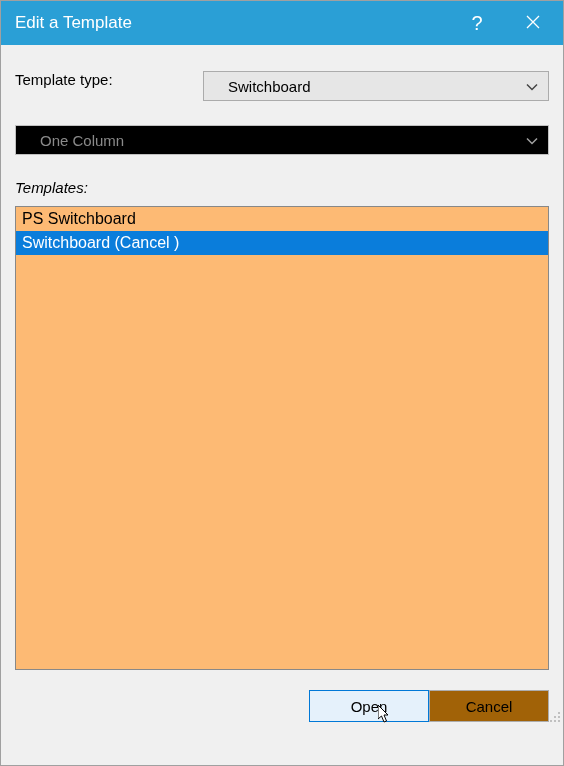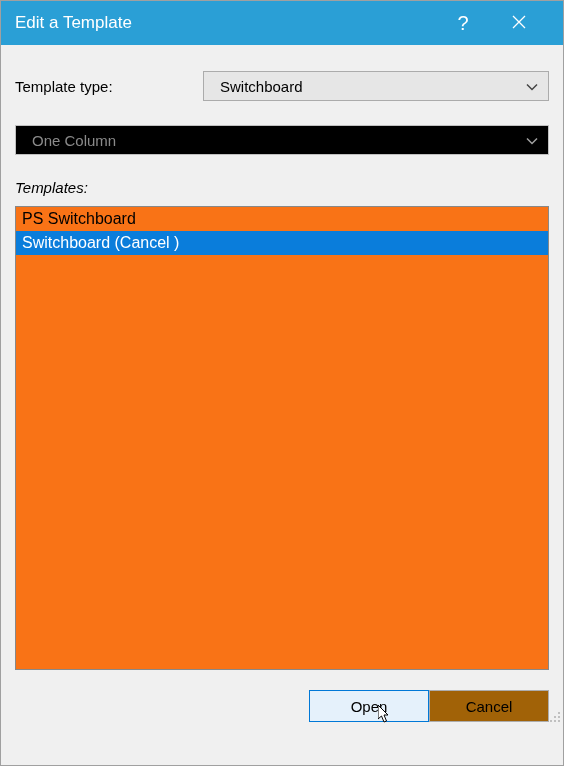--- a/index.html
+++ b/index.html
@@ -15,21 +15,21 @@
       background: #f0f0f0;
       overflow: hidden;
       border: 1px solid #a0a0a0;
     }
     .titlebar {
       background: #2a9fd6;
       color: #ffffff;
       height: 44px;
       display: flex;
       align-items: center;
-      padding: 0 16px 0 14px;
+      padding: 0 2px 0 14px;
     }
     .titlebar-title {
       font-size: 17px;
       flex: 1;
     }
     .titlebar-btn {
       width: 56px;
       height: 44px;
       display: flex;
       align-items: center;
@@ -42,36 +42,36 @@
       font-weight: 300;
     }
     .close-x {
       font-size: 18px;
     }
     .content {
       padding: 26px 14px 0 14px;
     }
     .form-row {
       display: flex;
-      align-items: center;
+      align-items: flex-start;
       margin-bottom: 24px;
     }
     .form-label {
       width: 188px;
       color: #000;
       font-size: 15px;
     }
     .dropdown {
       flex: 1;
       height: 30px;
       border: 1px solid #ababab;
       background: #e6e6e6;
       display: flex;
       align-items: center;
-      padding: 0 16px;
+      padding: 0 24px;
       position: relative;
       font-size: 15px;
     }
     .dropdown.enabled {
       color: #000;
       background: #e6e6e6;
     }
     .dropdown.disabled {
       color: #8a8a8a;
       background: #000000;
@@ -88,21 +88,21 @@
     }
     .templates-label {
       margin-top: 2px;
       margin-bottom: 10px;
       font-size: 15px;
       color: #000;
       font-style: italic;
     }
     .listbox {
       border: 1px solid #888;
-      background: #f97316;
+      background: #fdba74;
       height: 464px;
       overflow: auto;
     }
     .list-item {
       padding: 1px 6px;
       font-size: 16px;
       color: #000;
       line-height: 22px;
       cursor: default;
     }

